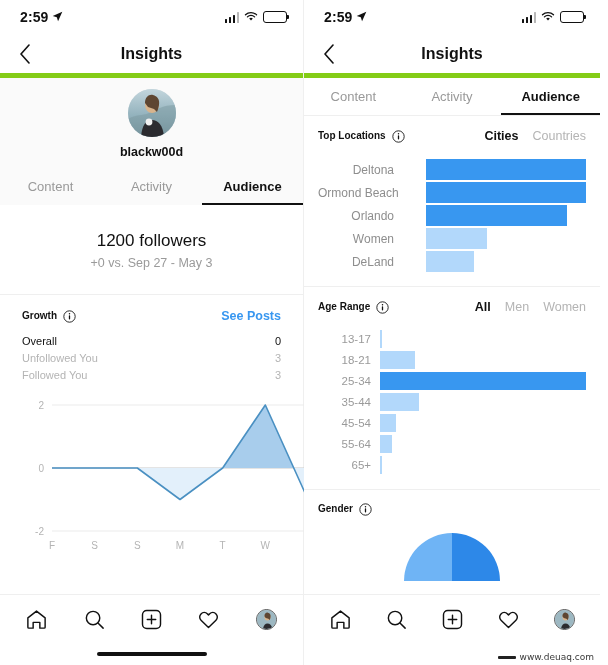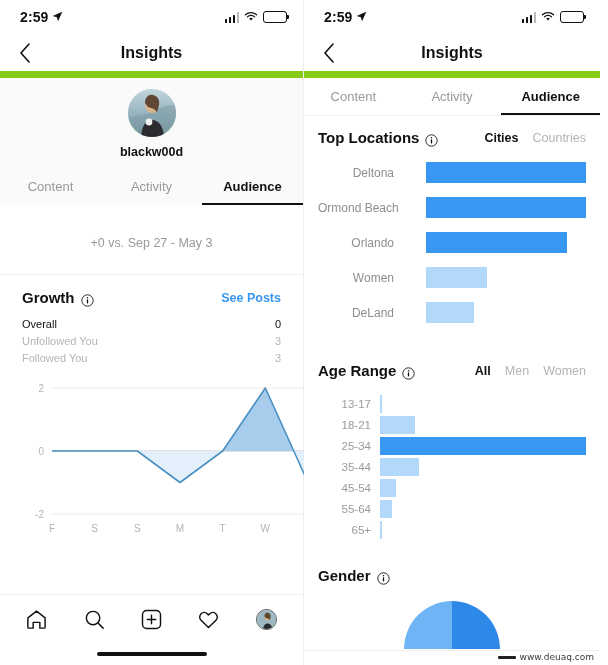--- a/index.html
+++ b/index.html
@@ -20,21 +20,21 @@
   .loc-arrow { display:inline-block; }
   .status-right { display:flex; align-items:center; gap:5px; }
   .signal { display:flex; align-items:flex-end; gap:1.5px; height:11px; }
   .signal i { width:2.5px; background:#111; display:block; border-radius:0.5px; }
   .signal i:nth-child(1){height:4px;} .signal i:nth-child(2){height:6px;}
   .signal i:nth-child(3){height:8px;} .signal i:nth-child(4){height:11px;background:#b8b8b8;}
   .battery { width:24px; height:11.5px; border:1.2px solid #111; border-radius:3px; position:relative; }
   .battery::after { content:""; position:absolute; right:-3px; top:3.2px; width:1.6px; height:4px; background:#111; border-radius:0 1px 1px 0; }
 
   
-  .navbar { height:44px; display:flex; align-items:center; position:relative; flex:0 0 auto; border-bottom:7px solid #84cc16; }
+  .navbar { height:44px; display:flex; align-items:center; position:relative; flex:0 0 auto; border-bottom:5px solid #84cc16; }
   .back-btn { position:absolute; left:12px; width:26px; height:26px; display:flex; align-items:center; justify-content:center; cursor:pointer; }
   .nav-title { width:100%; text-align:center; font-size:16px; font-weight:600; color:#111; }
 
   
   .tabs { display:flex; height:37px; flex:0 0 auto;text-align:right; }
   .tab { flex:1; display:flex; align-items:center; justify-content:center; font-size:13px; color:#999; cursor:pointer; position:relative; }
   .tab.active { color:#111; font-weight:700; }
   .tab.active::after { content:""; position:absolute; bottom:0; left:0; right:0; height:1.6px; background:#111; }
   .tabs-wrap { border-bottom:1px solid #efefef; flex:0 0 auto; }
 
@@ -43,41 +43,41 @@
   .avatar-lg { width:48px; height:48px; border-radius:50%; margin:0 auto; overflow:hidden; background:#cfd8dc; }
   .username { text-align:center; font-size:12.5px; font-weight:700; color:#111; margin-top:8px; margin-bottom:9px; }
 
   .followers-block { text-align:center; padding:26px 0 24px; border-bottom:1px solid #efefef; flex:0 0 auto; }
   .followers-count { font-size:17px; color:#111; }
   .followers-sub { font-size:12.5px; color:#9a9a9a; margin-top:5px; }
 
   
   .section { padding:0 22px; }
   .sec-head { display:flex; align-items:center; justify-content:space-between; padding:14px 0 9px; }
-  .sec-title { display:flex; align-items:flex-end; gap:6px; font-size:15px; font-weight:700; color:#111; }
+  .sec-title { display:flex; align-items:flex-start; gap:6px; font-size:10px; font-weight:700; color:#111; }
   .info-i { width:13px; height:13px; flex:0 0 auto; }
   .see-posts { font-size:12.5px; font-weight:600; color:#3897f0; cursor:pointer; }
   .stat-row { display:flex; justify-content:space-between; align-items:center; padding:2.5px 0; font-size:11px; }
   .stat-row.primary { color:#111; }
   .stat-row.muted { color:#b4b4b4; }
 
   
   .growth-chart { margin-top:12px; position:relative; height:160px; }
   .growth-chart svg { display:block; }
 
   
   .rsection { padding:0 14px; }
   .rsec-head { display:flex; align-items:center; justify-content:space-between; padding:13px 0 2px; }
   .seg { display:flex; gap:14px; font-size:12.5px; }
   .seg span { color:#b4b4b4; cursor:pointer; }
   .seg span.on { color:#111; font-weight:700; }
   .divider { height:1px; background:#efefef; margin:0; }
   .block-pad { padding:14px 0 12px; }
 
-  .hbar-row { display:flex; align-items:center; height:21px; margin-bottom:14px;gap:23px; }
+  .hbar-row { display:flex; align-items:center; height:21px; margin-bottom:2px;gap:23px; }
   .hbar-label { width:85px; text-align:right; padding-right:9px; font-size:12px; color:#8e8e8e; flex:0 0 auto; white-space:nowrap; }
   .hbar-track { flex:1; height:21px; position:relative; }
   .hbar-fill { height:100%; display:block; }
 
   .age-row { display:flex; align-items:center; height:17.5px; margin-bottom:3.5px; }
   .age-label { width:62px; text-align:right; padding-right:9px; font-size:11.5px; color:#9a9a9a; flex:0 0 auto; }
   .age-track { flex:1; height:17.5px; position:relative; }
   .age-fill { height:100%; display:block; min-width:1.5px; }
 
   .gender-wrap { display:flex; justify-content:center; padding-top:12px; }
@@ -156,20 +156,21 @@
       </div>
       <div class="username">blackw00d</div>
       <div class="tabs">
         <div class="tab">Content</div>
         <div class="tab">Activity</div>
         <div class="tab active">Audience</div>
       </div>
     </div>
 
     <div class="followers-block">
+      <div class="followers-count">1200 followers</div>
       <div class="followers-sub">+0 vs. Sep 27 - May 3</div>
     </div>
 
     <div class="section">
       <div class="sec-head">
         <div class="sec-title">
           <span>Growth</span>
           <span class="info-i">
             <svg width="13" height="13" viewBox="0 0 16 16">
                 <circle cx="8" cy="8" r="7" stroke="#111" stroke-width="1.1" fill="none"></circle>

